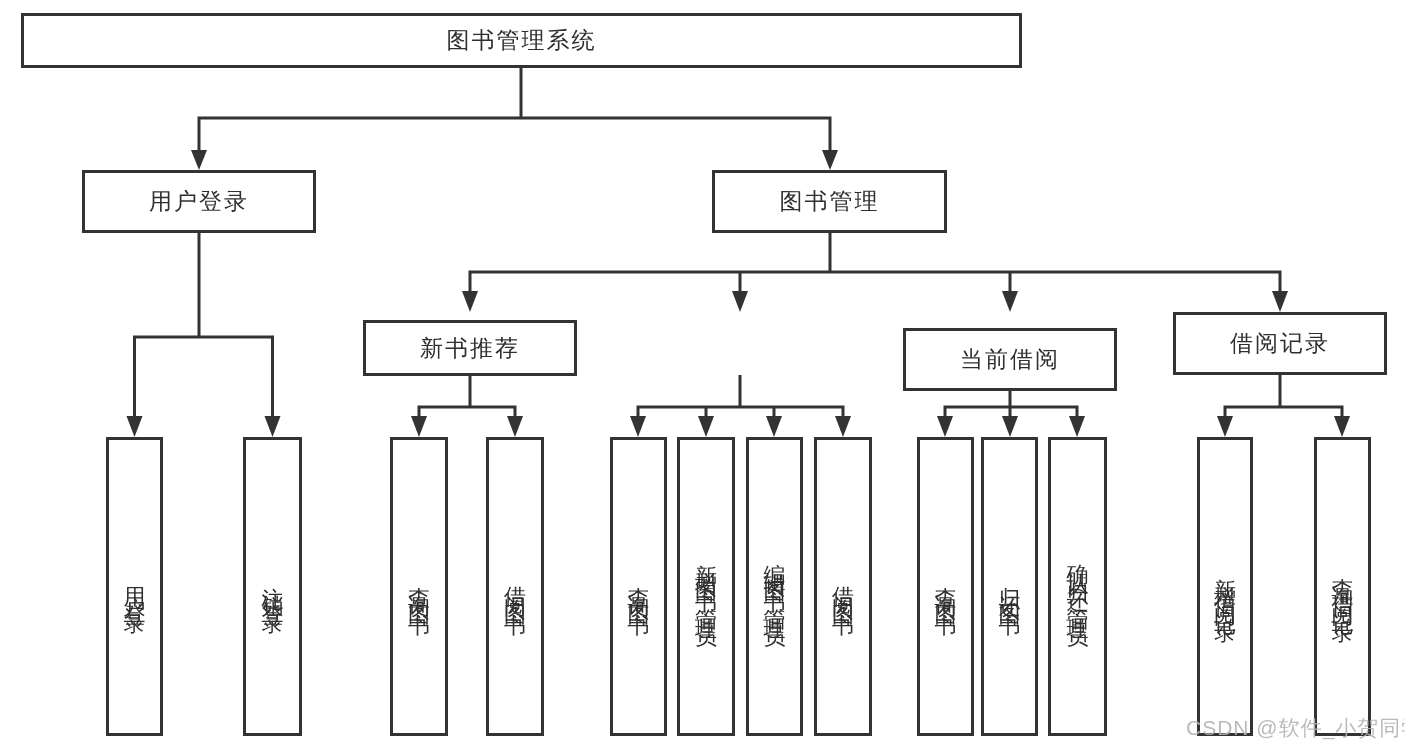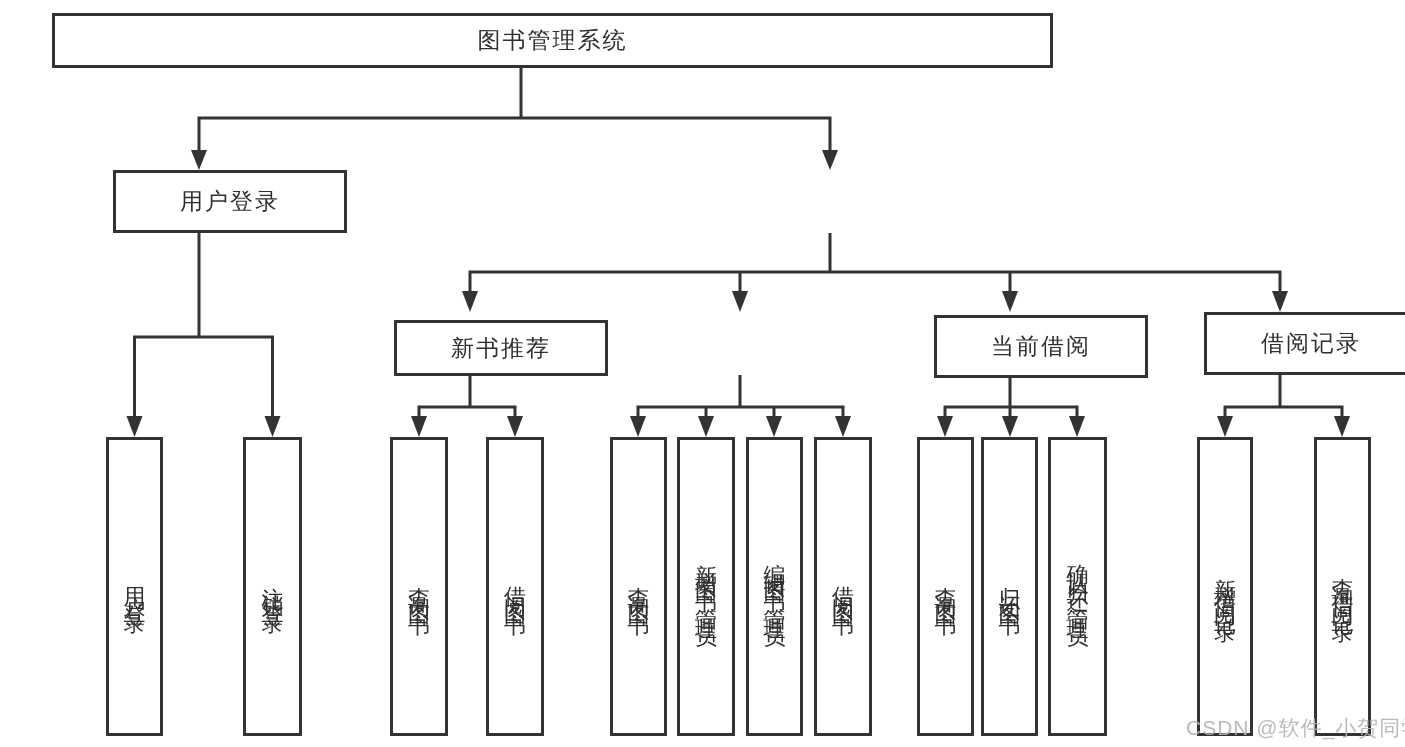--- a/index.html
+++ b/index.html
@@ -28,21 +28,20 @@
     box-sizing: border-box;
     border: 3px solid #333333;
     background: #ffffff;
     display: flex;
     align-items: center;
     justify-content: center;
     font-size: 23px;
     letter-spacing: 2px;
     color: #2f2f2f;
     z-index: 2;
-    margin-left: 31px;
   }
   .leaf {
     position: absolute;
     box-sizing: border-box;
     top: 437px;
     height: 299px;
     border: 3px solid #333333;
     background: #ffffff;
     display: flex;
     align-items: center;
@@ -115,25 +114,28 @@
     </g>
   </svg>
 
   <div class="hbox" style="left:21px; top:13px; width:1001px; height:55px;">
     <span>图书管理系统</span>
   </div>
 
   <div class="hbox" style="left:82px; top:170px; width:234px; height:63px;">
     <span>用户登录</span>
   </div>
+  <div class="hbox" style="left:712px; top:170px; width:235px; height:63px;">
+    <span>图书管理</span>
+  </div>
 
   <div class="hbox" style="left:363px; top:320px; width:214px; height:56px;">
     <span>新书推荐</span>
   </div>
-  <div class="hbox" style="left:903px; top:315px; width:214px; height:63px;">
+  <div class="hbox" style="left:903px; top:328px; width:214px; height:63px;">
     <span>当前借阅</span>
   </div>
   <div class="hbox" style="left:1173px; top:312px; width:214px; height:63px;">
     <span>借阅记录</span>
   </div>
 
   <div class="leaf" style="left:106px; width:57px;">
     <span class="vtext">用户登录</span>
   </div>
   <div class="leaf" style="left:243px; width:59px;">

